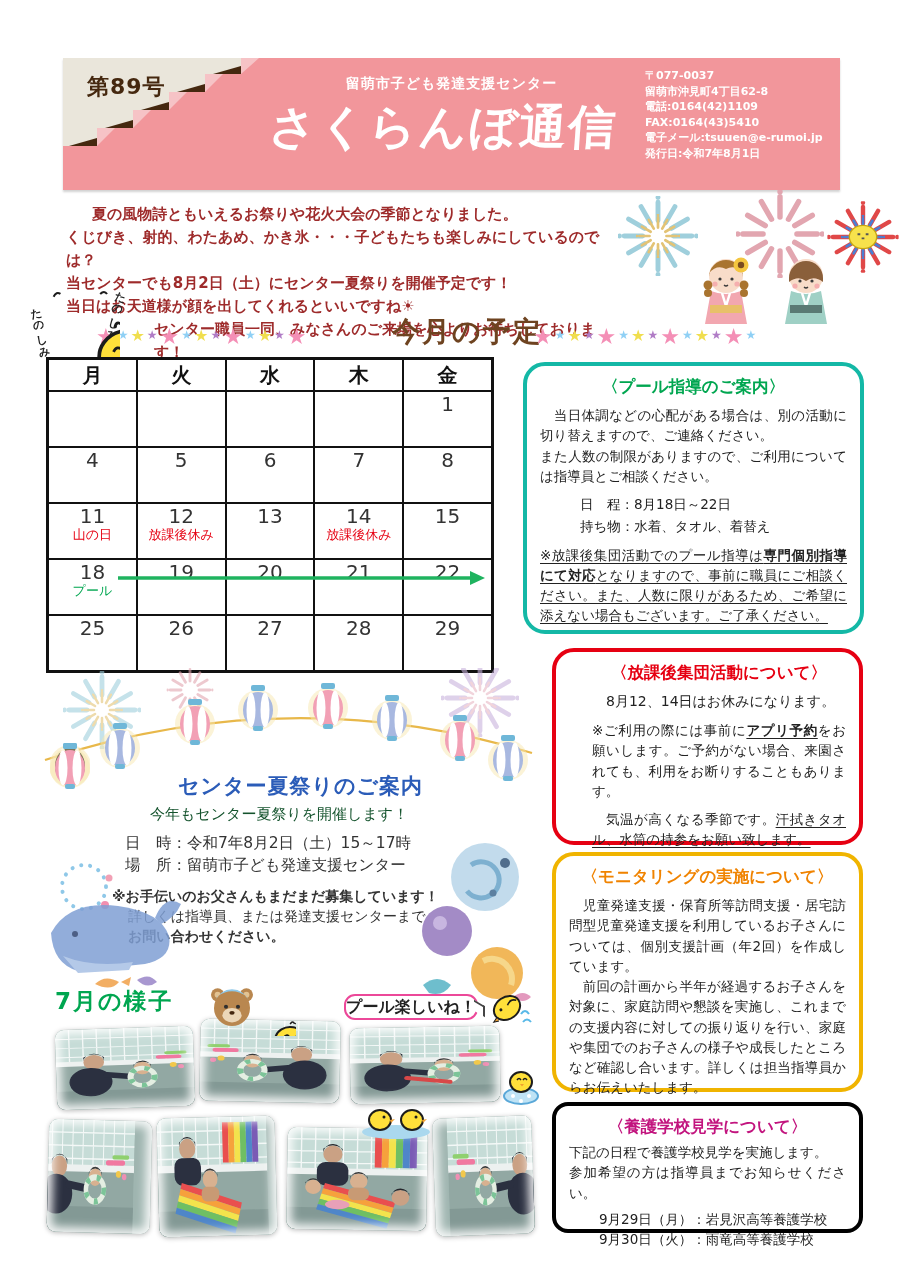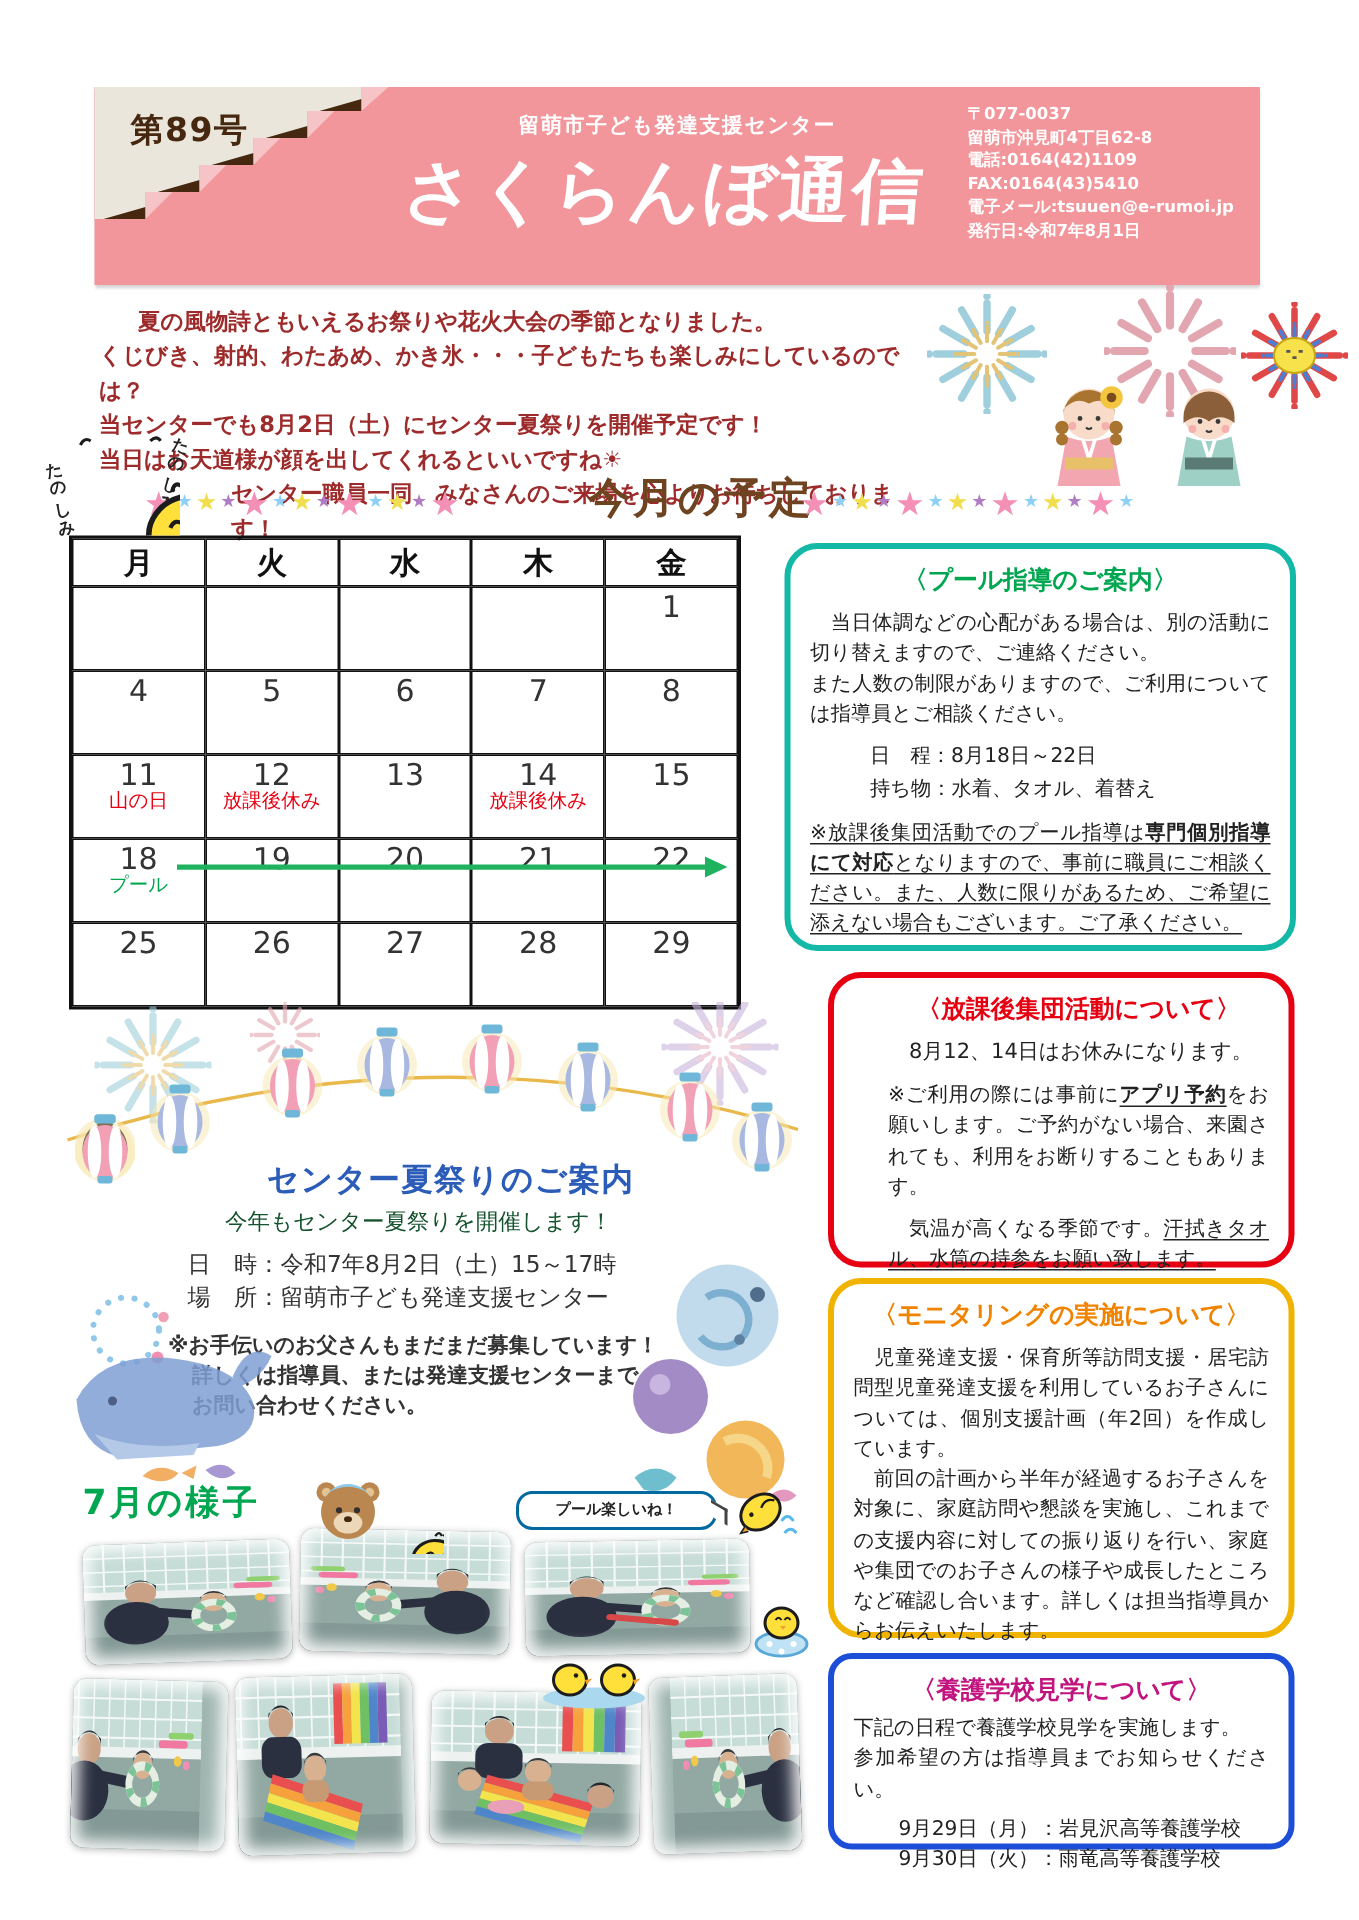--- a/index.html
+++ b/index.html
@@ -43,40 +43,40 @@
   
   .infobox{border-radius:22px;background:#fff;padding:8px 13px;box-sizing:border-box;}
   .infobox .bt{text-align:center;font-weight:bold;font-size:16.5px;margin:2px 0 7px;}
   .infobox p{margin:0 0 8px;font-size:13.5px;line-height:1.5;text-align:justify;}
   .box-pool{left:523px;top:362px;width:341px;height:272px;border:4px solid #14b8a6;}
   .box-pool .bt{color:#00A650;}
   .box-after{left:552px;top:648px;width:311px;height:197px;border:4px solid #E60012;padding-left:36px;}
   .box-after .bt{color:#E60012;}
   .box-mon{left:552px;top:852px;width:311px;height:240px;border:4px solid #F0B400;}
   .box-mon .bt{color:#F08300;}
-  .box-visit{left:552px;top:1102px;width:311px;height:131px;border:4px solid #1d4ed8;border-radius:16px;}
+  .box-visit{left:552px;top:1102px;width:311px;height:131px;border:4px solid #000000;border-radius:16px;}
   .box-visit .bt{color:#C2147E;margin-bottom:4px;}
   .u{text-decoration:underline;text-underline-offset:3px;}
   .mid{padding-left:40px;}
   .ctr{text-align:center;}
   .dates{padding-left:30px;}
 
   
   .fest-title{left:178px;top:772px;font-size:21px;font-weight:bold;color:#2B5CB8;letter-spacing:1px;}
   .fest-line1{left:150px;top:805px;font-size:15px;color:#14532d;}
   .fest-dt{left:125px;top:833px;font-size:15.5px;color:#333;}
   .fest-pl{left:125px;top:855px;font-size:15.5px;color:#333;}
   .fest-n1{left:112px;top:888px;font-size:14px;color:#333;font-weight:bold;}
-  .fest-n2{left:128px;top:908px;font-size:14px;color:#333;font-weight:bold;}
+  .fest-n2{left:128px;top:908px;font-size:14px;color:#333;font-weight:normal;}
   .fest-n3{left:128px;top:928px;font-size:14px;color:#333;font-weight:bold;}
 
   
   .photos-title{left:55px;top:986px;font-size:23px;font-weight:bold;color:#00A650;letter-spacing:2px;}
-  .bubble{left:344px;top:994px;width:130px;height:22px;border:2px solid #0369a1;border-radius:11px;
-          font-size:10px;text-align:center;line-height:22px;background:#fff;color:#222;font-weight:bold;z-index:6;}
+  .bubble{left:344px;top:994px;width:130px;height:22px;border:2px solid #ec4899;border-radius:11px;
+          font-size:16px;text-align:center;line-height:22px;background:#fff;color:#222;font-weight:bold;z-index:6;}
   .bubble:after{content:"";position:absolute;right:-9px;top:7px;width:9px;height:9px;background:#fff;
           border-top:2px solid #444;border-right:2px solid #444;transform:skewY(30deg);}
   .photo{position:absolute;border-radius:9px;overflow:hidden;box-shadow:0 1px 5px rgba(0,0,0,.28);background:#9fb5b0;z-index:3;}
   .photo:after{content:"";position:absolute;inset:0;border-radius:9px;box-shadow:inset 0 0 10px 5px rgba(255,255,255,.9);}
   .photo svg{display:block;width:100%;height:100%;}
   .deco{z-index:5;}
 </style>
 </head>
 <body>
 

